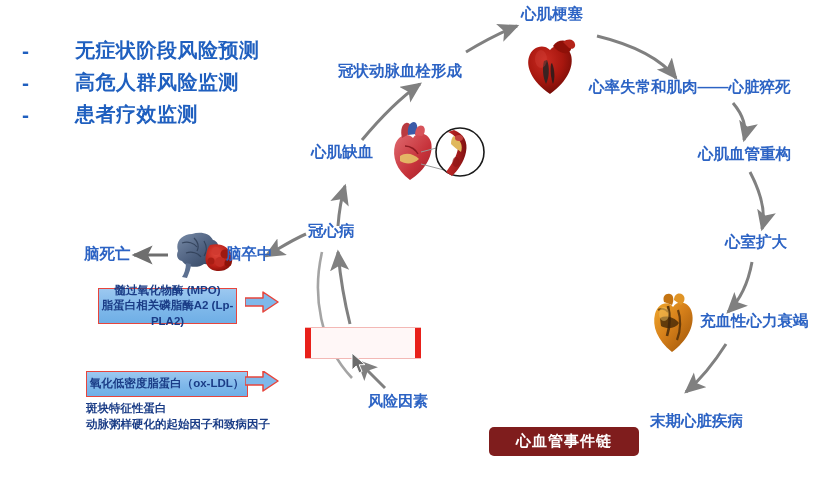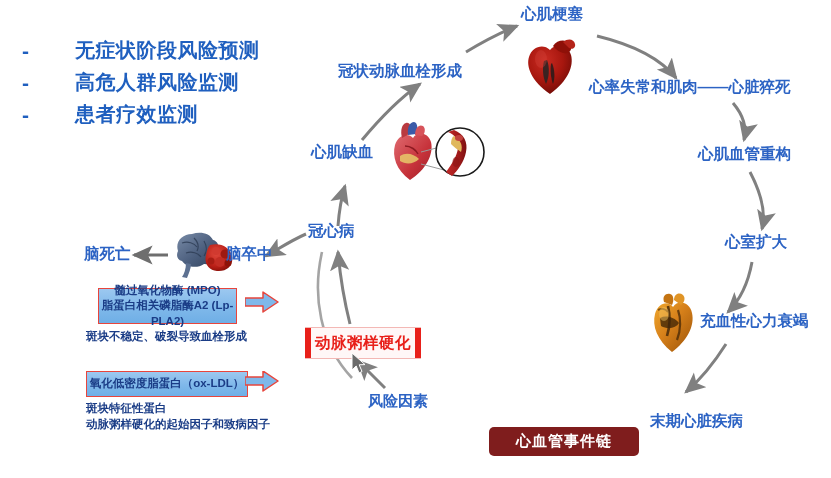--- a/index.html
+++ b/index.html
@@ -242,30 +242,28 @@
   <div class="node sz16" style="left:725px;top:233px;">心室扩大</div>
   <div class="node sz16" style="left:700px;top:312px;">充血性心力衰竭</div>
   <div class="node sz16" style="left:650px;top:412px;">末期心脏疾病</div>
 
   <div class="node sz16" style="left:226px;top:245px;">脑卒中</div>
   <div class="node sz16" style="left:84px;top:245px;">脑死亡</div>
 
   <div class="athero-box"></div>
   <div class="athero-cap" style="left:305px;top:328px;"></div>
   <div class="athero-cap" style="left:415px;top:328px;"></div>
-  <div class="athero-text">动脉粥样硬化</div>
 
   <div class="callout" style="left:98px;top:288px;width:139px;height:36px;align-items:center;">
     <span class="callout-text">髓过氧化物酶 (MPO)
 脂蛋白相关磷脂酶A2 (Lp-PLA2)</span>
   </div>
   <svg class="callout-arrow" style="left:245px;top:291px;" width="36" height="30">
     <path d="M0,7 L18,7 L18,1 L33,11 L18,21 L18,15 L0,15 Z" fill="#7FB8EA" stroke="#E8453C" stroke-width="1.5" stroke-linejoin="round"></path>
   </svg>
-  <div class="caption" style="left:86px;top:329px;">斑块不稳定、破裂导致血栓形成</div>
 
   <div class="callout" style="left:86px;top:371px;width:162px;height:26px;">
     <span class="callout-text">氧化低密度脂蛋白（ox-LDL）</span>
   </div>
   <svg class="callout-arrow" style="left:245px;top:371px;" width="36" height="28">
     <path d="M0,6 L18,6 L18,0 L33,10 L18,20 L18,14 L0,14 Z" fill="#7FB8EA" stroke="#E8453C" stroke-width="1.5" stroke-linejoin="round"></path>
   </svg>
   <div class="caption" style="left:86px;top:401px;">斑块特征性蛋白
 动脉粥样硬化的起始因子和致病因子</div>
 

